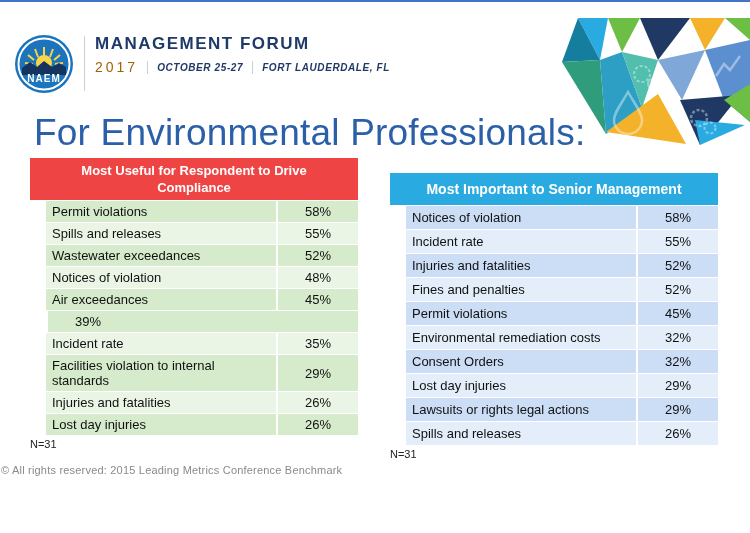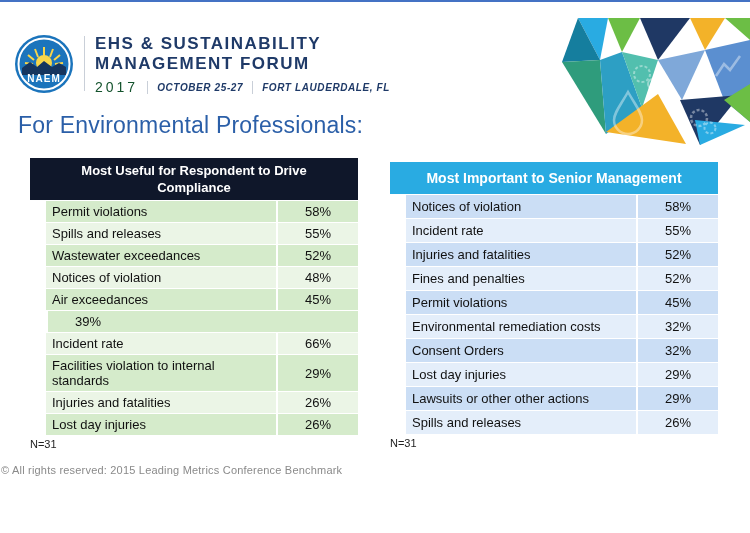--- a/index.html
+++ b/index.html
@@ -7,33 +7,33 @@
     position:relative;width:750px;height:533px;background:#ffffff;
     font-family:"Liberation Sans","DejaVu Sans",sans-serif;overflow:hidden;
   }
   #top-line{position:absolute;top:0;left:0;width:750px;height:2px;background:#4472C4;}
 
   
   #brand{position:absolute;top:34px;left:14px;display:flex;align-items:flex-start;}
   #brand .divider{width:1px;height:55px;background:#C9CFD8;margin:2px 10px 0 10px;}
   .brand-line{color:#1F3A68;font-size:17px;font-weight:700;letter-spacing:1.5px;line-height:20px;white-space:nowrap;}
   .brand-sub{display:flex;align-items:center;margin-top:5px;color:#1F3A68;}
-  .brand-sub .year{color:#14532d;font-size:14px;letter-spacing:3px;font-weight:400;}
+  .brand-sub .year{color:#a16207;font-size:14px;letter-spacing:3px;font-weight:400;}
   .brand-sub .vsep{width:1px;height:13px;background:#C9CFD8;margin:0 9px;}
   .brand-sub .small{font-size:10px;font-weight:700;letter-spacing:0.6px;font-style:italic;}
 
   
-  #page-title{position:absolute;top:112px;left:18px;font-size:23px;color:#2B5FA8;letter-spacing:0.2px;}
+  #page-title{position:absolute;top:112px;left:34px;font-size:37px;color:#2B5FA8;letter-spacing:0.2px;}
 
   
   .table{position:absolute;width:328px;font-size:13px;color:#111;}
   #left-table{left:30px;top:158px;}
-  #right-table{left:390px;top:162px;}
+  #right-table{left:390px;top:173px;}
   .t-header{color:#fff;font-weight:700;text-align:center;}
-  #left-table .t-header{background:#0f172a;font-size:13px;line-height:17px;padding:4px 34px;min-height:34px;display:flex;align-items:center;justify-content:center;}
+  #left-table .t-header{background:#ef4444;font-size:13px;line-height:17px;padding:4px 34px;min-height:34px;display:flex;align-items:center;justify-content:center;}
   #right-table .t-header{background:#29ABE2;font-size:14px;line-height:16px;padding:8px 10px;}
   .row{display:flex;border-top:1px solid #fff;margin-left:16px;}
   .cell{padding:3px 6px;line-height:15px;}
   .cell.label{flex:1 1 auto;}
   .cell.value{flex:0 0 68px;border-left:2px solid #fff;display:flex;align-items:center;justify-content:center;}
   #left-table .row{background:#D5EBCB;}
   #left-table .row.alt{background:#EBF5E6;}
   #right-table .row{background:#CBDEF5;}
   #right-table .row.alt{background:#E4EEFA;}
   #right-table .cell{padding:3.5px 6px;line-height:16px;}
@@ -65,21 +65,20 @@
             <line x1="11" y1="29" x2="19" y2="30"></line>
           <line x1="49" y1="29" x2="41" y2="30"></line>
         </g>
         <circle cx="30" cy="29" r="8" fill="#F9D649"></circle>
       </g>
       <path d="M8,34 L16,28 L23,33 L30,27 L38,33 L45,29 L52,33 L52,41 L8,41 Z" fill="#16355E"></path>
       <text x="30" y="48" text-anchor="middle" font-size="10" font-weight="bold" letter-spacing="1" fill="#ffffff" font-family="Liberation Sans, sans-serif">NAEM</text>
     </svg>
     <div class="divider"></div>
     <div>
-      <div class="brand-line">EHS &amp; SUSTAINABILITY</div>
       <div class="brand-line">MANAGEMENT FORUM</div>
       <div class="brand-sub">
         <span class="year">2017</span>
         <span class="vsep"></span>
         <span class="small">OCTOBER 25-27</span>
         <span class="vsep"></span>
         <span class="small">FORT LAUDERDALE, FL</span>
       </div>
     </div>
   </div>
@@ -141,21 +140,21 @@
           <div class="cell value">45%</div>
         </div>
 
 
         <div class="row">
           <div class="cell value">39%</div>
         </div>
 
         <div class="row alt">
           <div class="cell label">Incident rate</div>
-          <div class="cell value">66%</div>
+          <div class="cell value">35%</div>
         </div>
 
         <div class="row">
           <div class="cell label">Facilities violation to internal standards</div>
           <div class="cell value">29%</div>
         </div>
 
         <div class="row alt">
           <div class="cell label">Injuries and fatalities</div>
           <div class="cell value">26%</div>
@@ -207,21 +206,21 @@
           <div class="cell label">Consent Orders</div>
           <div class="cell value">32%</div>
         </div>
 
         <div class="row alt">
           <div class="cell label">Lost day injuries</div>
           <div class="cell value">29%</div>
         </div>
 
         <div class="row">
-          <div class="cell label">Lawsuits or other other actions</div>
+          <div class="cell label">Lawsuits or rights legal actions</div>
           <div class="cell value">29%</div>
         </div>
 
         <div class="row alt">
           <div class="cell label">Spills and releases</div>
           <div class="cell value">26%</div>
         </div>
       </div>
     <div class="note">N=31</div>
   </div>

